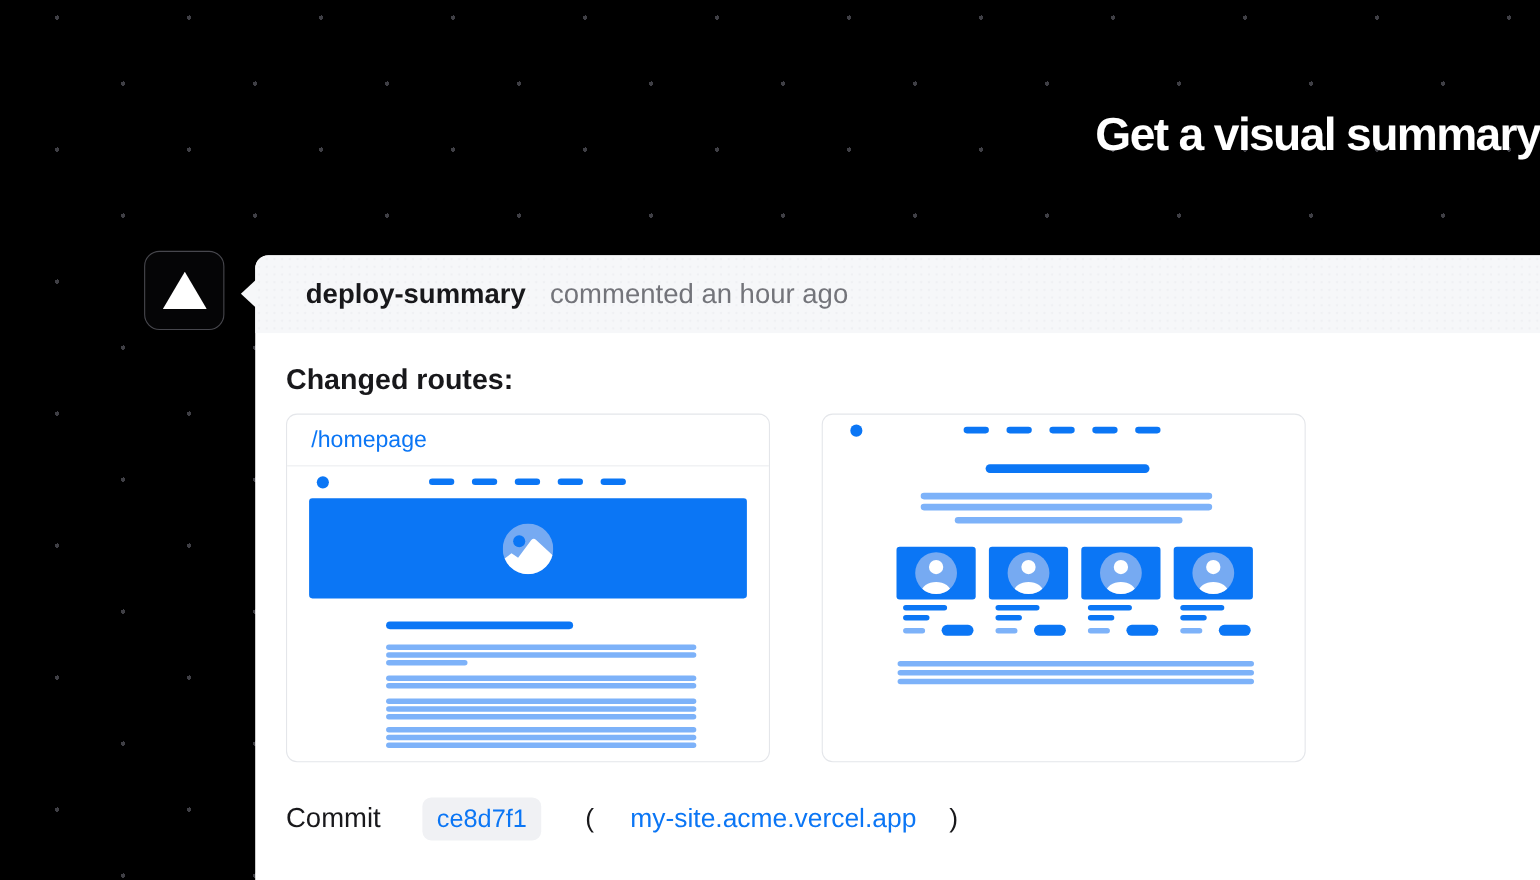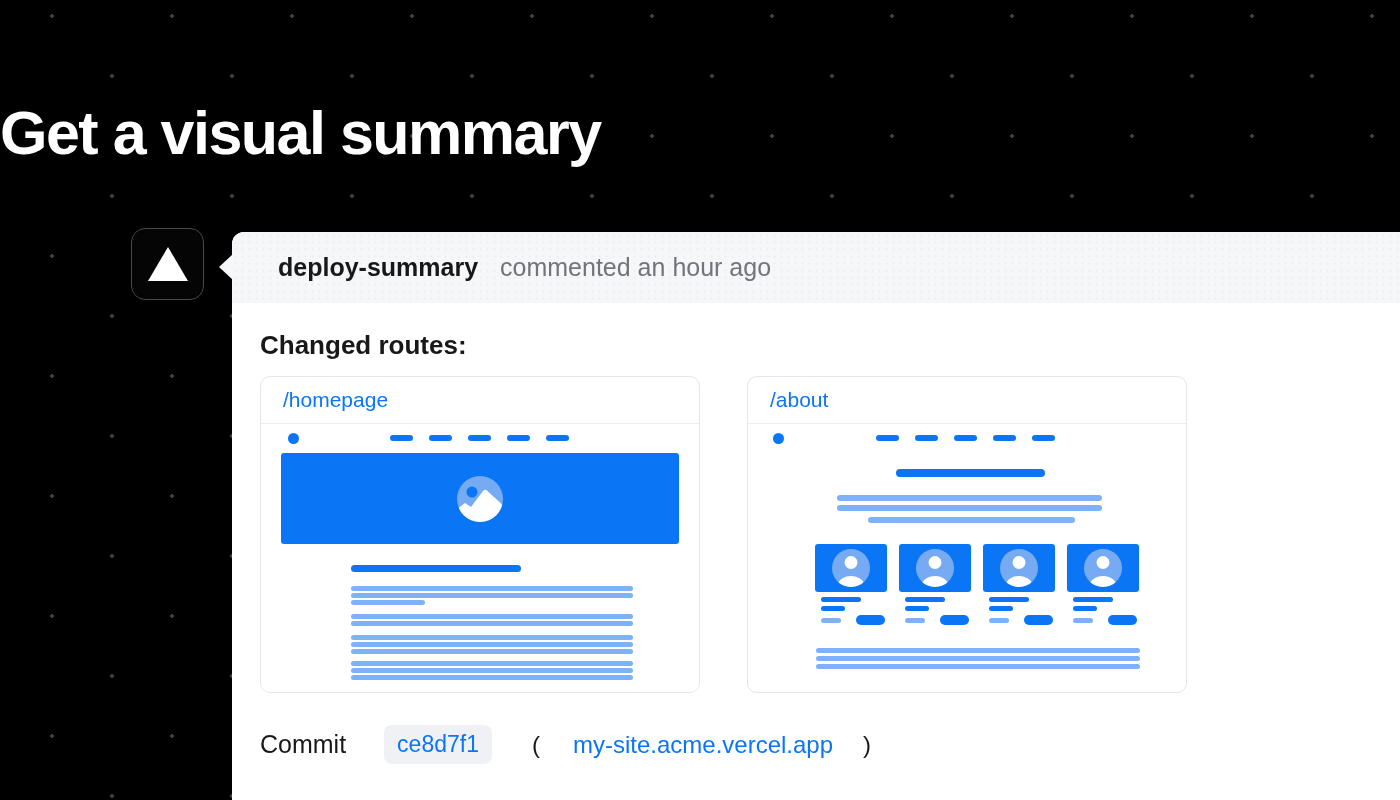--- a/index.html
+++ b/index.html
@@ -9,21 +9,21 @@
     position:relative; width:1400px; height:800px; overflow:hidden;
     background-color:var(--page-bg,#000);
     background-image:
       radial-gradient(circle 2px at 52px 16px,  var(--dot-grid,#3f3f45) 97%, transparent),
       radial-gradient(circle 2px at 112px 76px, var(--dot-grid,#3f3f45) 97%, transparent);
     background-size:120px 120px;
   }
 
   .page-title {
     position:absolute; top:98px; left:0; width:100%;
-    text-align:left; color:#fff; font-size:61px; font-weight:700;
+    text-align:right; color:#fff; font-size:42px; font-weight:700;
     letter-spacing:-1.5px; margin:0;
   }
 
   
   .bot-avatar {
     position:absolute; left:131px; top:228px; width:71px; height:70px;
     background:#050506; border:1.5px solid #47474d; border-radius:14px;
     display:flex; align-items:center; justify-content:center; cursor:pointer;
   }
 
@@ -190,23 +190,20 @@
             </div>
             <div class="w-group hp-g4">
               <div class="w-line"></div>
               <div class="w-line"></div>
               <div class="w-line"></div>
             </div>
           </div>
         </div>
 
         <div class="route-card">
-          <div class="route-header">
-            <a class="route-link">/about</a>
-          </div>
           <div class="route-body">
             <div class="w-dot ab-dot"></div>
             <div class="w-nav ab-nav">
               <span></span>
               <span></span>
               <span></span>
               <span></span>
               <span></span>
             </div>
             <div class="ab-heading"></div>

